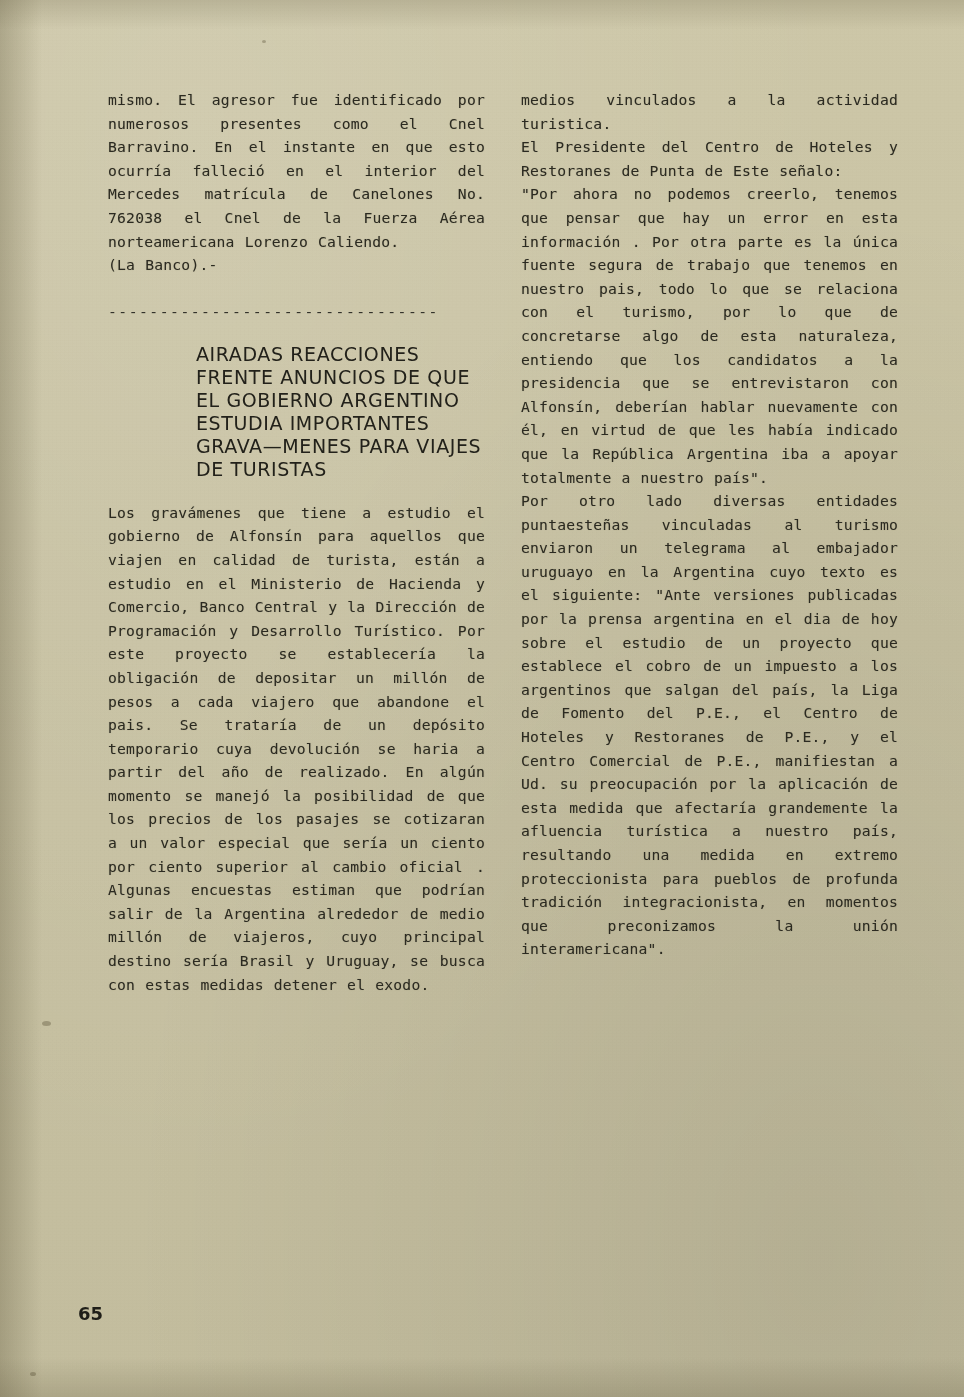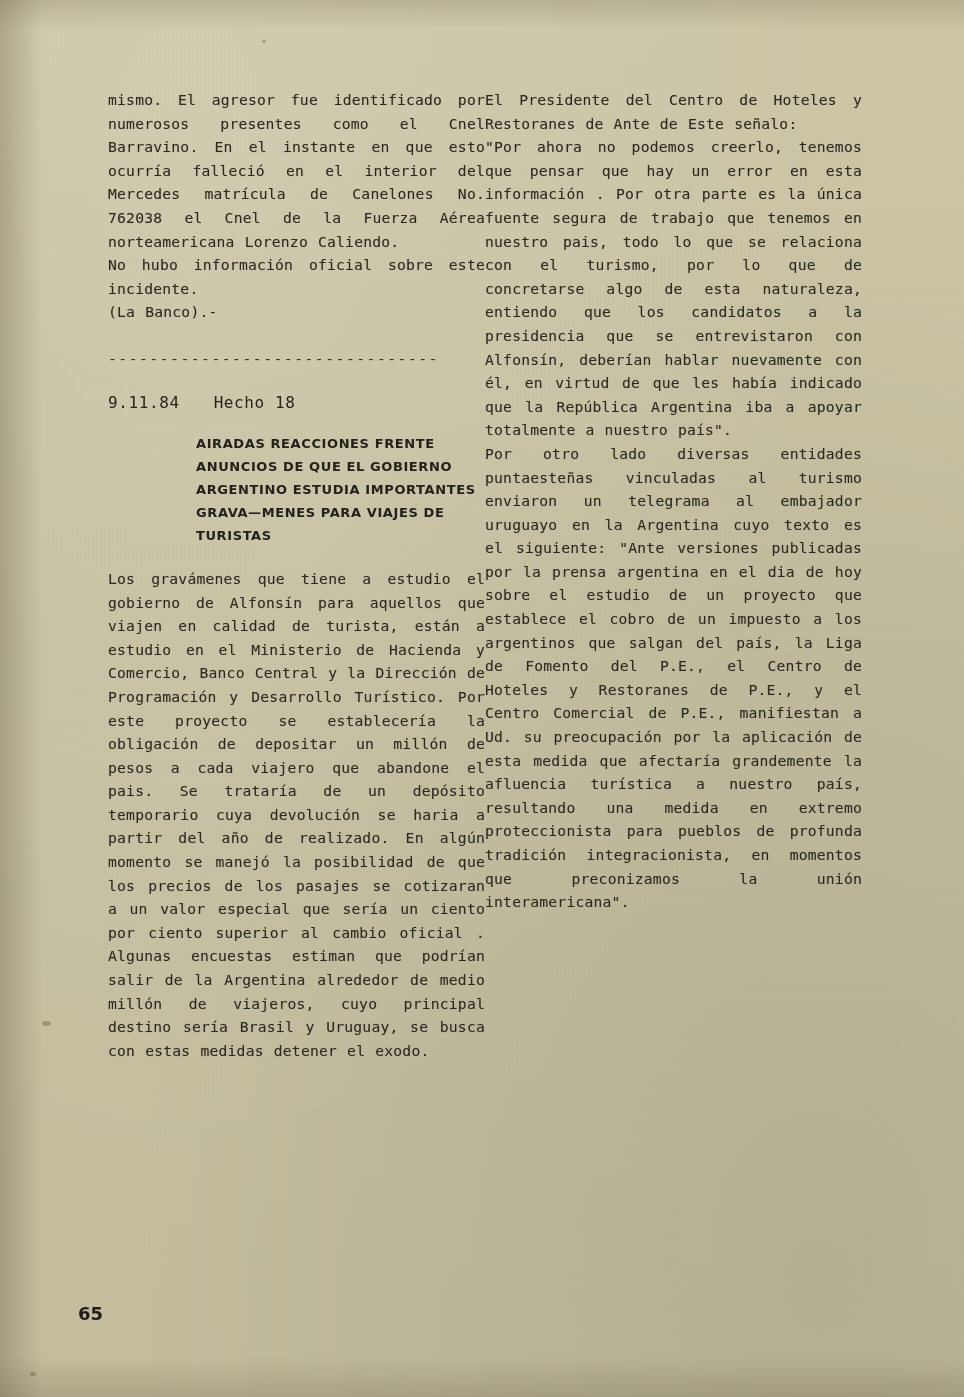--- a/index.html
+++ b/index.html
@@ -49,20 +49,21 @@
     background: linear-gradient(0deg, rgba(90,82,55,0.22), rgba(90,82,55,0.0));
     pointer-events: none;
   }
 
   .columns {
     position: absolute;
     left: 108px;
     top: 88px;
     width: 790px;
     display: flex;
+    gap: 36px;
   }
   .col {
     width: 377px;
   }
 
   p, .para {
     margin: 0;
     font-size: 14.7px;
     line-height: 23.6px;
     color: #2b2a21;
@@ -90,22 +91,22 @@
     color: #26251d;
     margin: 0 0 6px 0;
     letter-spacing: 0.6px;
   }
   .dateline .d-date { margin-right: 34px; }
 
   .headline {
     margin: 16px 0 20px 0;
     padding-left: 88px;
     font-family: "DejaVu Sans", sans-serif;
-    font-weight: bold;
-    font-size: 13px;
+    font-weight: normal;
+    font-size: 19px;
     line-height: 23px;
     letter-spacing: 0.6px;
     color: #22211a;
     text-align: left;
   }
 
   .folio {
     position: absolute;
     left: 78px;
     top: 1303px;
@@ -132,36 +133,33 @@
   <div class="edge-bottom"></div>
 
   <div class="speck" style="left:42px; top:1021px; width:9px; height:5px;"></div>
   <div class="speck" style="left:30px; top:1372px; width:6px; height:4px;"></div>
   <div class="speck" style="left:262px; top:40px; width:4px; height:3px;"></div>
 
   <div class="columns">
 
     <div class="col">
       <div class="para">mismo. El agresor fue identificado por numerosos presentes como el Cnel Barravino. En el instante en que esto ocurría falleció en el interior del Mercedes matrícula de Canelones No. 762038 el Cnel de la Fuerza Aérea norteamericana Lorenzo Caliendo.</div>
-      <div class="para">No hubo información oficial sobre este incidente.</div>
       <div class="para">(La Banco).-</div>
 
       <div class="divider">--------------------------------</div>
 
-      <div class="dateline">
-        <span class="d-date">9.11.84</span><span class="d-label">Hecho 18</span>
-      </div>
 
       <div class="headline">AIRADAS REACCIONES FRENTE ANUNCIOS DE QUE EL GOBIERNO ARGENTINO ESTUDIA IMPORTANTES GRAVA—MENES PARA VIAJES DE TURISTAS</div>
 
       <div class="para">Los gravámenes que tiene a estudio el gobierno de Alfonsín para aquellos que viajen en calidad de turista, están a estudio en el Ministerio de Hacienda y Comercio, Banco Central y la Dirección de Programación y Desarrollo Turístico. Por este proyecto se establecería la obligación de depositar un millón de pesos a cada viajero que abandone el pais. Se trataría de un depósito temporario cuya devolución se haria a partir del año de realizado. En algún momento se manejó la posibilidad de que los precios de los pasajes se cotizaran a un valor especial que sería un ciento por ciento superior al cambio oficial . Algunas encuestas estiman que podrían salir de la Argentina alrededor de medio millón de viajeros, cuyo principal destino sería Brasil y Uruguay, se busca con estas medidas detener el exodo.</div>
     </div>
 
     <div class="col">
-      <div class="para">El Presidente del Centro de Hoteles y Restoranes de Ante de Este señalo:</div>
+      <div class="para">medios vinculados a la actividad turistica.</div>
+      <div class="para">El Presidente del Centro de Hoteles y Restoranes de Punta de Este señalo:</div>
       <div class="para">"Por ahora no podemos creerlo, tenemos que pensar que hay un error en esta información . Por otra parte es la única fuente segura de trabajo que tenemos en nuestro pais, todo lo que se relaciona con el turismo, por lo que de concretarse algo de esta naturaleza, entiendo que los candidatos a la presidencia que se entrevistaron con Alfonsín, deberían hablar nuevamente con él, en virtud de que les había indicado que la República Argentina iba a apoyar totalmente a nuestro país".</div>
       <div class="para">Por otro lado diversas entidades puntaesteñas vinculadas al turismo enviaron un telegrama al embajador uruguayo en la Argentina cuyo texto es el siguiente: "Ante versiones publicadas por la prensa argentina en el dia de hoy sobre el estudio de un proyecto que establece el cobro de un impuesto a los argentinos que salgan del país, la Liga de Fomento del P.E., el Centro de Hoteles y Restoranes de P.E., y el Centro Comercial de P.E., manifiestan a Ud. su preocupación por la aplicación de esta medida que afectaría grandemente la afluencia turística a nuestro país, resultando una medida en extremo proteccionista para pueblos de profunda tradición integracionista, en momentos que preconizamos la unión interamericana".</div>
     </div>
 
   </div>
 
   <div class="folio">65</div>
 </div>
 
 </body></html>

